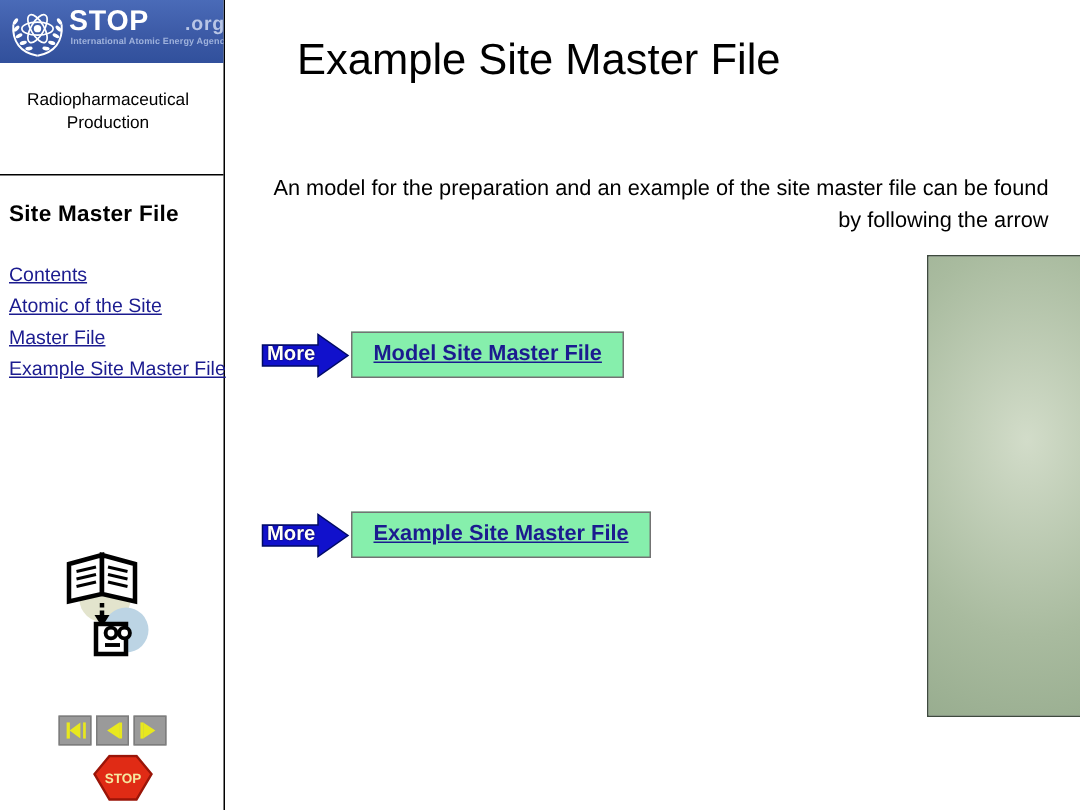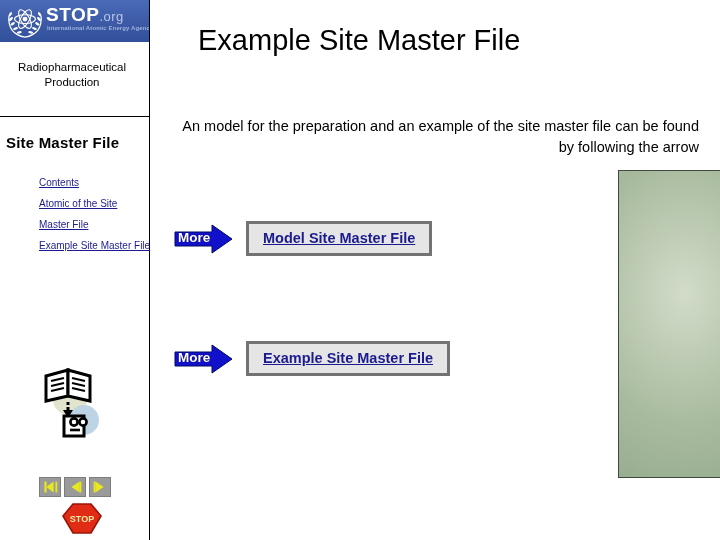--- a/index.html
+++ b/index.html
@@ -45,22 +45,23 @@
     left: 46px; top: 5px;
     color: #ffffff;
     font-weight: bold;
     font-size: 19px;
     letter-spacing: 0.5px;
     line-height: 20px;
     white-space: nowrap;
   }
   #logo-wordmark .dotorg {
     color: #b9c6e6;
-    font-weight: normal;
+    font-weight: bold;
     font-size: 13px;
+    margin-left: 24px;
   }
   #logo-sub {
     position: absolute;
     left: 47px; top: 25px;
     color: #9fb2dc;
     font-size: 6px;
     letter-spacing: 0.1px;
     white-space: nowrap;
     font-weight: bold;
   }
@@ -94,27 +95,26 @@
     letter-spacing: 0.2px;
   }
 
   #sidebar-links {
     position: absolute;
     left: 6px; top: 172px;
     width: 140px;
   }
   .side-link {
     display: block;
-    font-size: 10px;
+    font-size: 13px;
     color: #1b1b8f;
     text-decoration: underline;
     line-height: 21px;
     white-space: nowrap;
     cursor: pointer;
-    margin-left: 33px;
   }
 
   
   #read-icon {
     position: absolute;
     left: 40px; top: 358px;
     width: 70px; height: 80px;
   }
 
   
@@ -181,24 +181,24 @@
     position: absolute;
     left: 4px; top: 6px;
     color: #ffffff;
     font-size: 13.5px;
     font-weight: bold;
     z-index: 2;
     text-shadow: 0 0 1px #000;
   }
 
   .link-box {
-    background: #e5e5e5;
-    border: 3px solid #737373;
+    background: #86efac;
+    border: 1px solid #737373;
     padding: 5px 14px 6px 14px;
-    margin-left: 12px;
+    margin-left: 0;
     cursor: pointer;
   }
   .link-box .link-text {
     font-size: 14.5px;
     font-weight: bold;
     color: #1b1b8f;
     text-decoration: underline;
     white-space: nowrap;
   }
 

